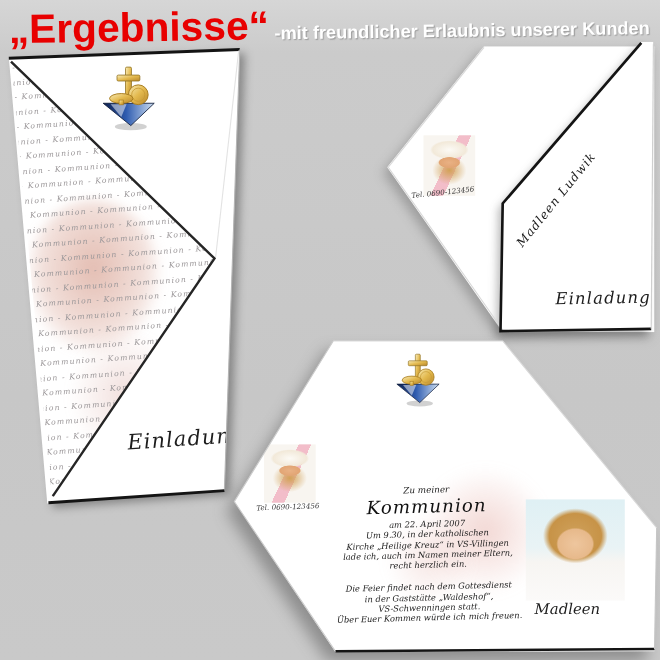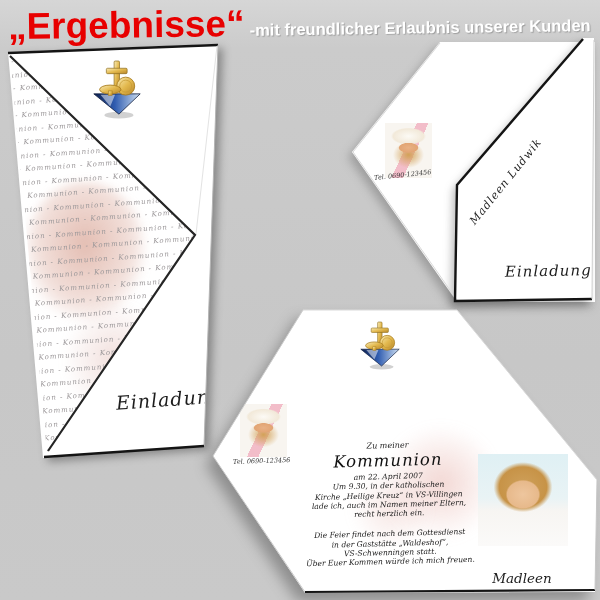--- a/index.html
+++ b/index.html
@@ -52,21 +52,21 @@
        color:#3a3a3a;white-space:nowrap;}
   .tel-fold{left:374px;top:171px;transform:rotate(-6deg);}
   .tel-open{left:233px;top:457px;transform:rotate(-2deg);}
   .invite{position:absolute;left:303px;top:441px;width:172px;text-align:center;transform:rotate(-1.5deg);}
   .invite .intro{font-family:"DejaVu Serif",serif;font-style:italic;font-size:8px;color:#222;}
   .invite .big{font-family:"DejaVu Serif",serif;font-style:italic;font-size:16.5px;color:#111;
                letter-spacing:1px;margin:1px 0 2px 0;}
   .invite .block div{font-family:"DejaVu Serif",serif;font-style:italic;font-size:7.6px;
                      line-height:9.3px;color:#222;}
   .invite .gap{height:11px;}
-  .childname{position:absolute;left:486px;top:546px;width:72px;text-align:center;font-size:13.5px;margin-top:24px;}
+  .childname{position:absolute;left:486px;top:546px;width:72px;font-size:13.5px;}
   
   .photo{position:absolute;}
   .photo-hat{
     background:
       radial-gradient(ellipse 35% 15% at 50% 45%,#e9b184 0%,#e2a574 55%,rgba(232,177,133,0) 62%),
       radial-gradient(ellipse 62% 26% at 50% 24%,#fcfaf5 0%,#f2e9d9 52%,rgba(241,232,216,0) 60%),
       radial-gradient(circle 2px at 36% 23%,#e07f3a 98%,rgba(0,0,0,0) 100%),
       radial-gradient(circle 2px at 58% 21%,#e07f3a 98%,rgba(0,0,0,0) 100%),
       radial-gradient(ellipse 50% 36% at 50% 58%,#d3a258 0%,rgba(210,160,85,0) 66%),
       linear-gradient(115deg,rgba(0,0,0,0) 44%,rgba(242,186,199,0.95) 44%,rgba(242,186,199,0.95) 60%,rgba(0,0,0,0) 60%),

